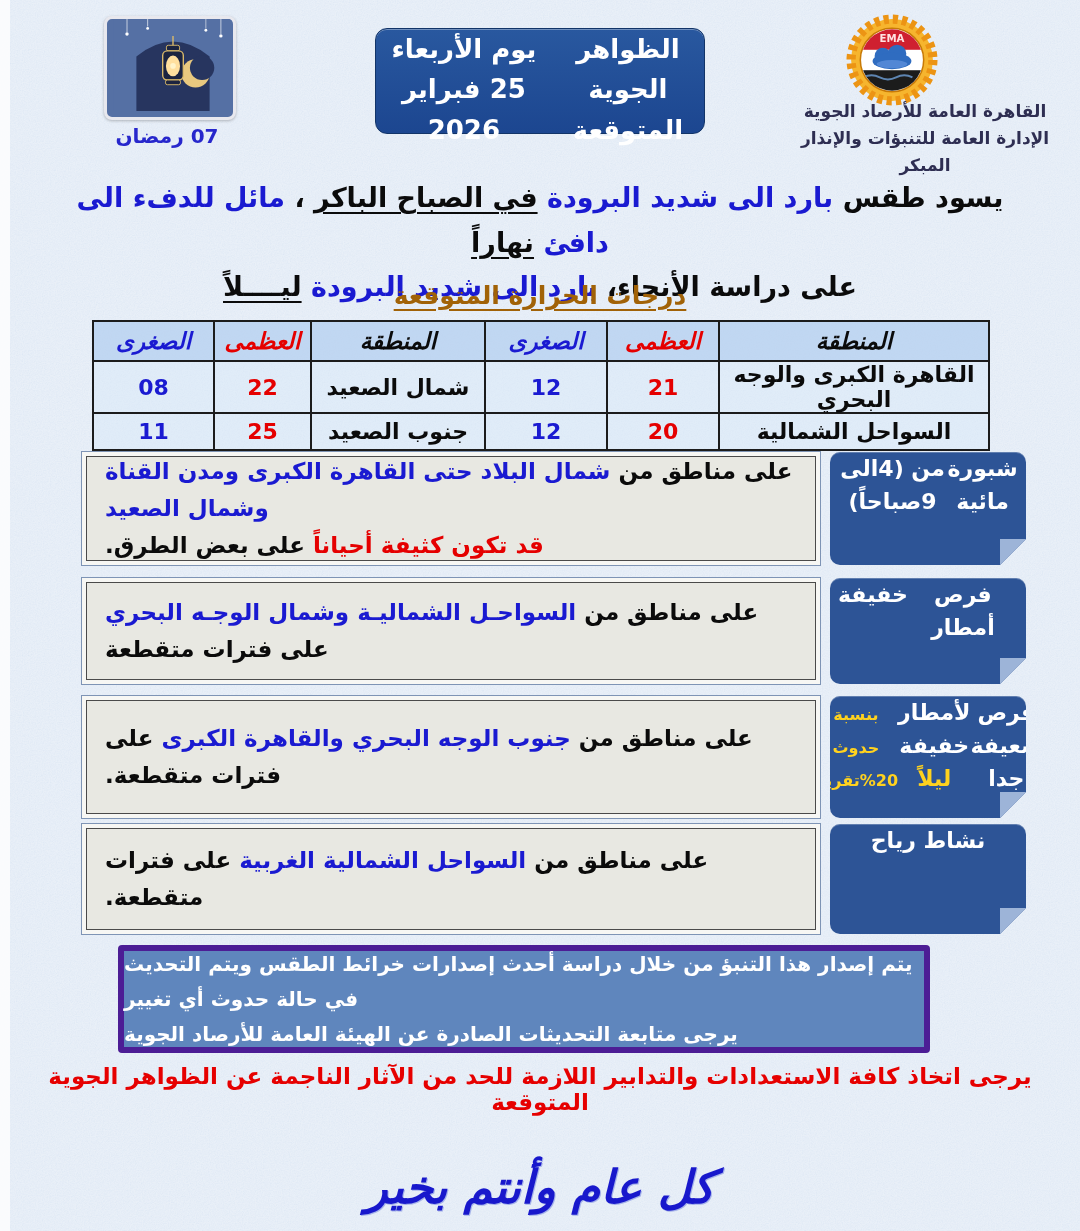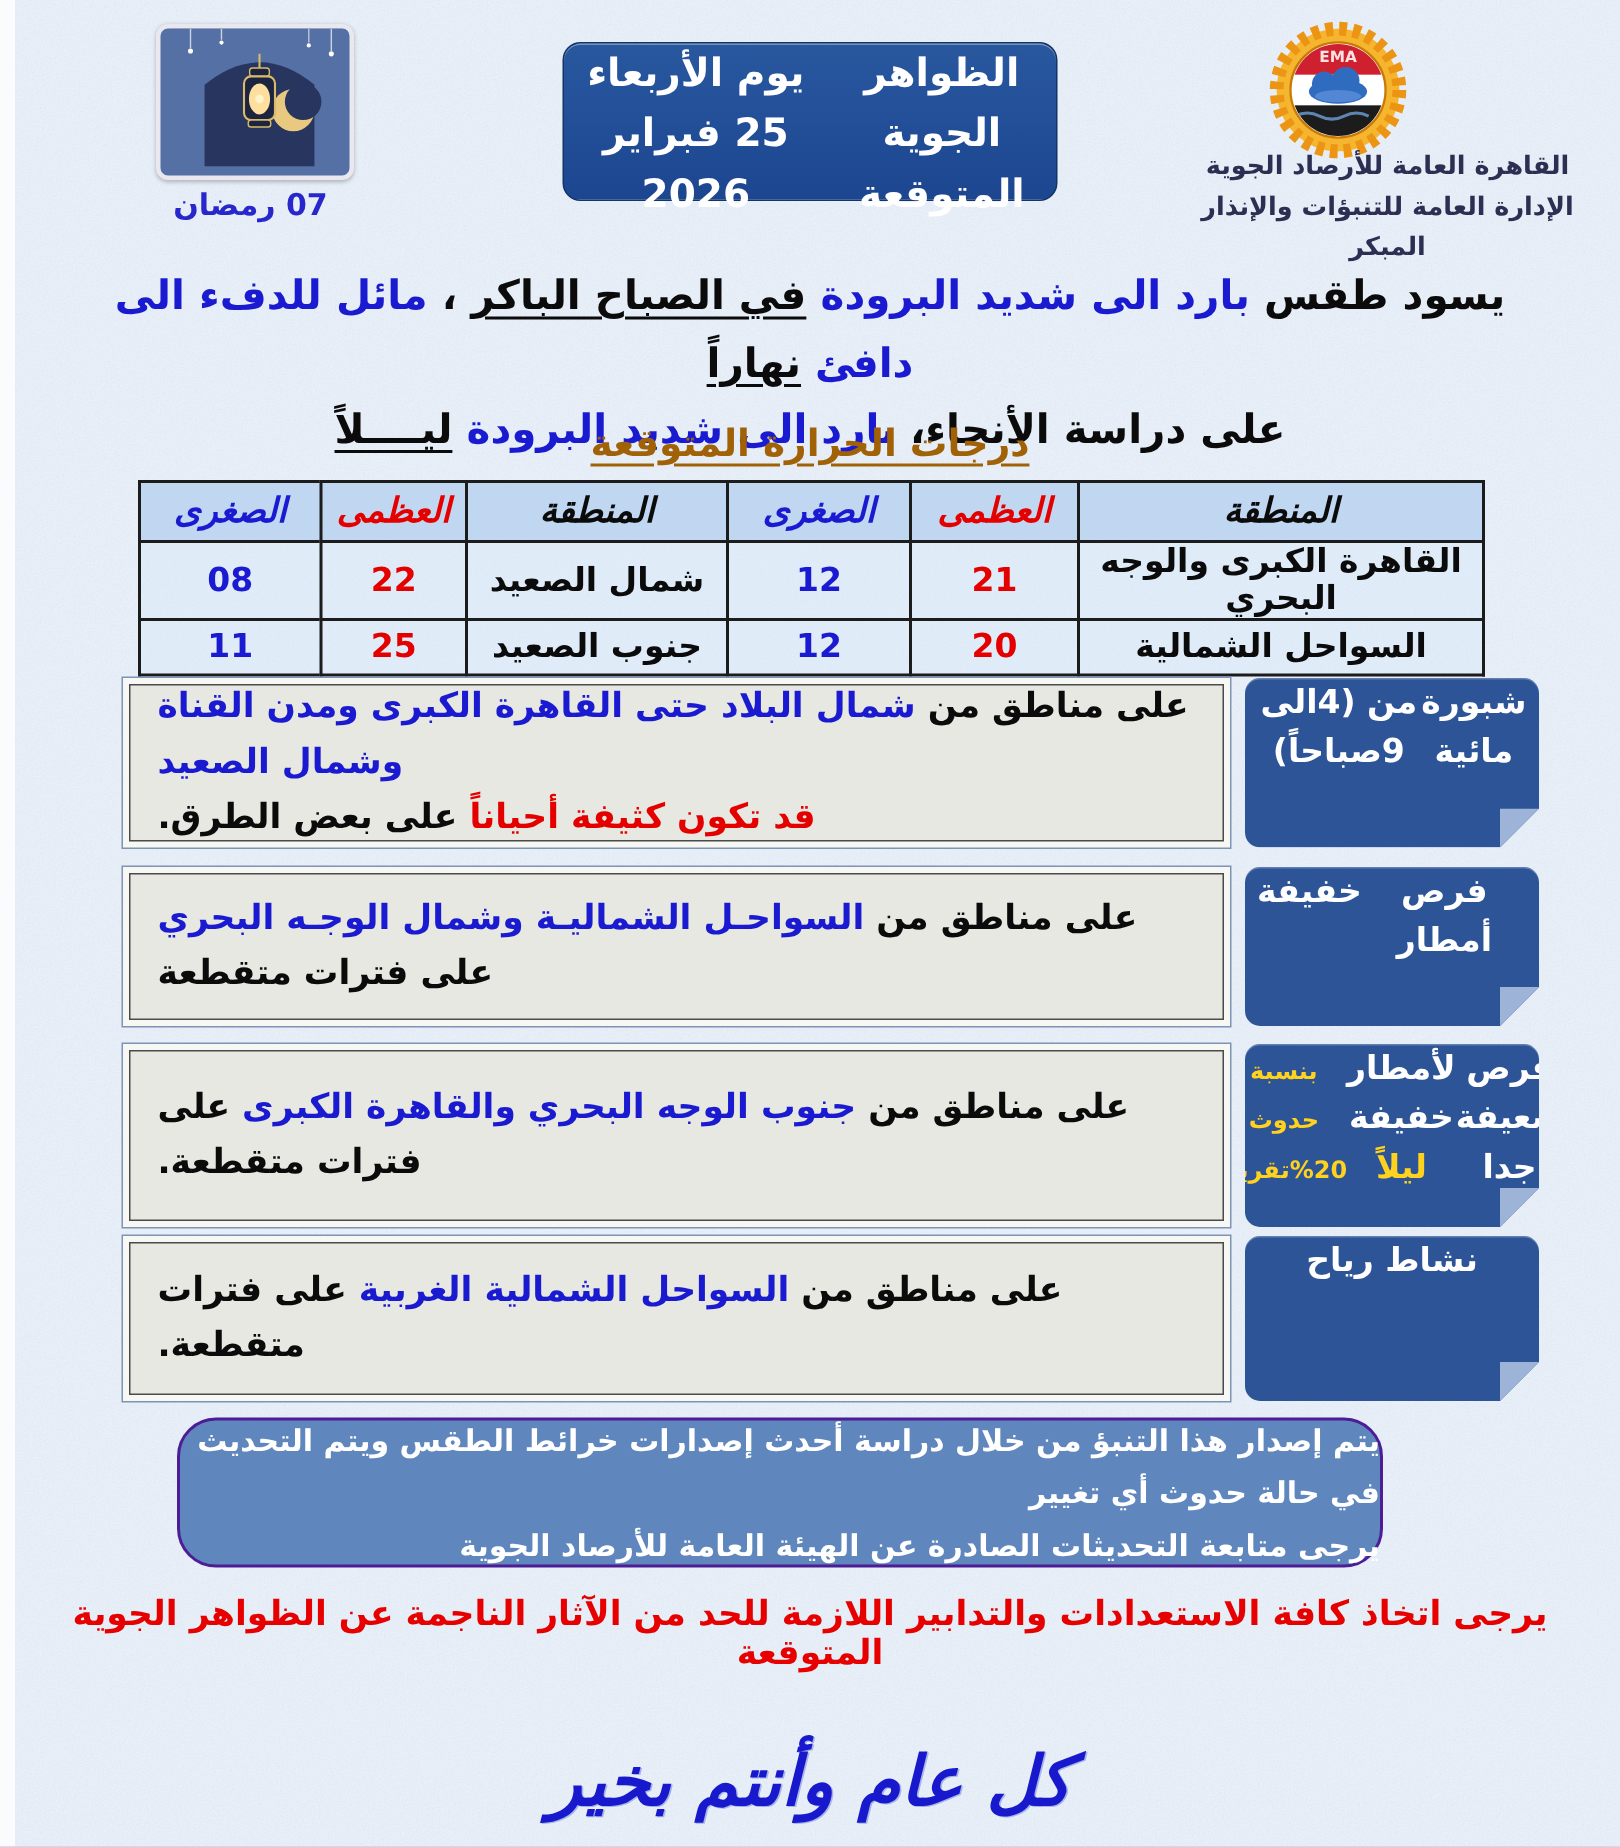--- a/index.html
+++ b/index.html
@@ -80,22 +80,22 @@
     clip-path:polygon(0 0,100% 0,100% calc(100% - 26px),calc(100% - 26px) 100%,0 100%);
     display:flex;flex-direction:row;justify-content:center;text-align:center;
     color:#fff;font-weight:bold;font-size:22px;line-height:1.5;padding:0 8px;box-sizing:border-box;
     box-shadow:inset 0 1px 0 rgba(255,255,255,.25);
   }
   .fold{position:absolute;right:0;bottom:0;}
 
   
   .disclaimer{
     position:absolute;left:118px;top:945px;width:800px;height:96px;
-    background:#5f86bd;border:2px solid #4c1d95;border-radius:26px;
-    display:flex;flex-direction:column;justify-content:center;text-align:right;
+    background:#5f86bd;border:6px solid #4c1d95;border-radius:4px;
+    display:flex;flex-direction:column;justify-content:center;text-align:left;
     color:#fff;font-weight:bold;font-size:20px;line-height:1.75;
   }
   .warning{
     position:absolute;left:40px;top:1063px;width:1000px;text-align:center;
     color:#e60000;font-weight:bold;font-size:23px;
   }
   .greeting{
     position:absolute;left:0;top:1160px;width:100%;text-align:center;
     color:#1818cc;font-weight:bold;font-style:italic;font-size:46px;
     text-shadow:1px 1px 0 rgba(150,165,230,.8);

